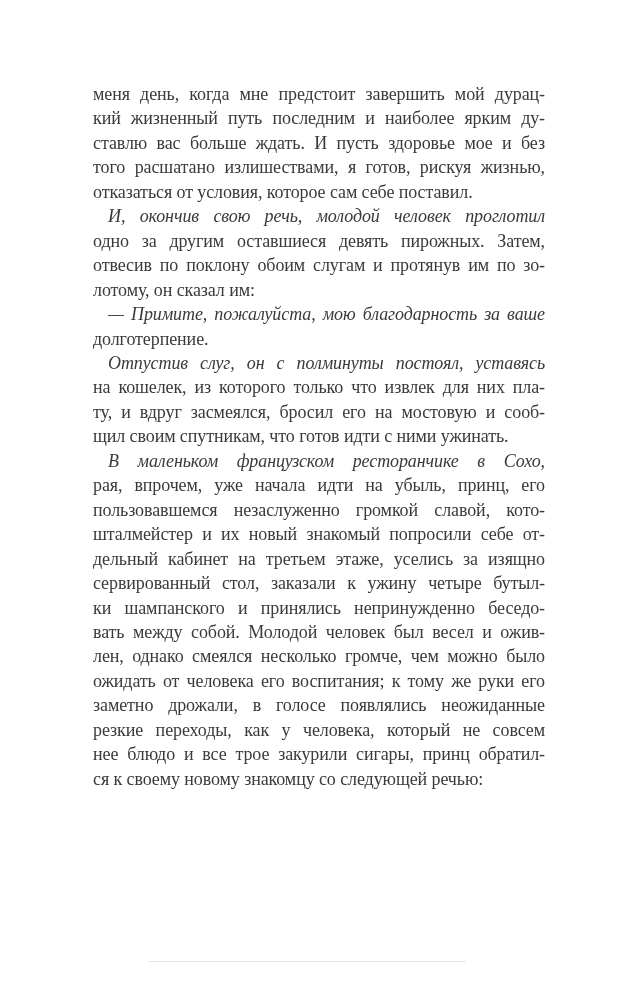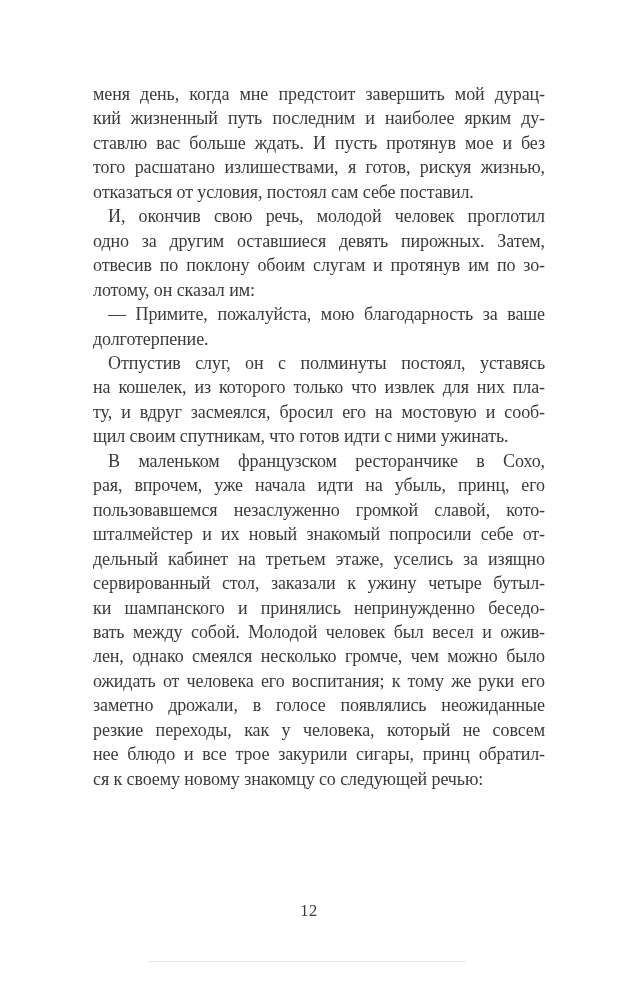--- a/index.html
+++ b/index.html
@@ -30,20 +30,21 @@
     text-align: justify;
     text-align-last: justify;
     color: #3a3a3a;
   }
   .line.end {
     text-align: left;
     text-align-last: left;
   }
   .line.ind {
     padding-left: 15px;
+    font-style: italic;
   }
   .folio {
     position: absolute;
     top: 901px;
     left: 0;
     width: 618px;
     text-align: center;
     font-size: 16.5px;
     color: #3a3a3a;
     letter-spacing: 0.5px;
@@ -58,23 +59,23 @@
   }
 </style>
 </head>
 <body>
 
 <div class="page">
 
   <div class="text-block">
     <div class="line">меня день, когда мне предстоит завершить мой дурац-</div>
     <div class="line">кий жизненный путь последним и наиболее ярким ду-</div>
-    <div class="line">ставлю вас больше ждать. И пусть протянув мое и без</div>
+    <div class="line">ставлю вас больше ждать. И пусть здоровье мое и без</div>
     <div class="line">того расшатано излишествами, я готов, рискуя жизнью,</div>
-    <div class="line end">отказаться от условия, постоял сам себе поставил.</div>
+    <div class="line end">отказаться от условия, которое сам себе поставил.</div>
     <div class="line ind">И, окончив свою речь, молодой человек проглотил</div>
     <div class="line">одно за другим оставшиеся девять пирожных. Затем,</div>
     <div class="line">отвесив по поклону обоим слугам и протянув им по зо-</div>
     <div class="line end">лотому, он сказал им:</div>
     <div class="line ind">— Примите, пожалуйста, мою благодарность за ваше</div>
     <div class="line end">долготерпение.</div>
     <div class="line ind">Отпустив слуг, он с полминуты постоял, уставясь</div>
     <div class="line">на кошелек, из которого только что извлек для них пла-</div>
     <div class="line">ту, и вдруг засмеялся, бросил его на мостовую и сооб-</div>
     <div class="line end">щил своим спутникам, что готов идти с ними ужинать.</div>
@@ -87,17 +88,16 @@
     <div class="line">ки шампанского и принялись непринужденно беседо-</div>
     <div class="line">вать между собой. Молодой человек был весел и ожив-</div>
     <div class="line">лен, однако смеялся несколько громче, чем можно было</div>
     <div class="line">ожидать от человека его воспитания; к тому же руки его</div>
     <div class="line">заметно дрожали, в голосе появлялись неожиданные</div>
     <div class="line">резкие переходы, как у человека, который не совсем</div>
     <div class="line">нее блюдо и все трое закурили сигары, принц обратил-</div>
     <div class="line end">ся к своему новому знакомцу со следующей речью:</div>
   </div>
 
-  <div class="folio">12</div>
 
   <div class="divider"></div>
 
 </div>
 
 </body></html>

